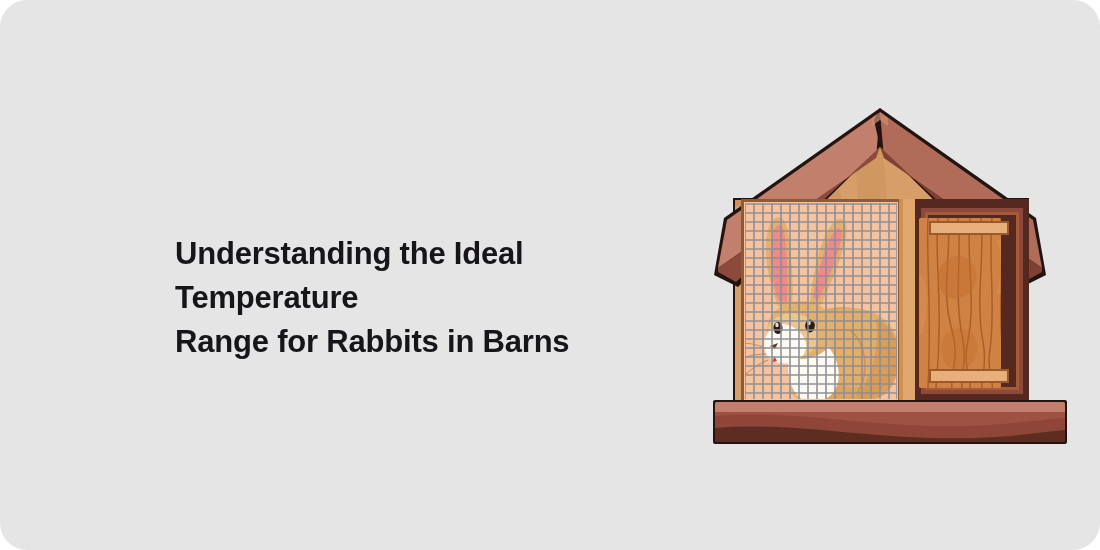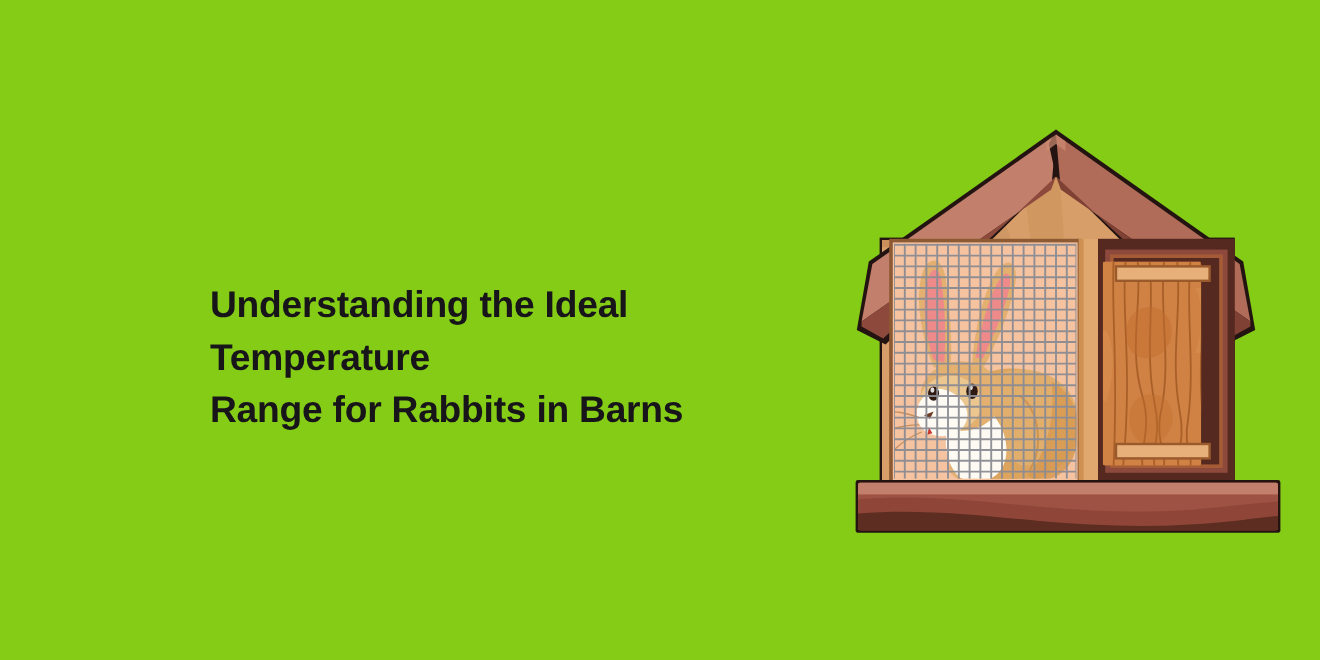--- a/index.html
+++ b/index.html
@@ -42,21 +42,21 @@
   }
   #hutch svg {
     display: block;
     width: 380px;
     height: 360px;
   }
 </style>
 </head>
 <body>
 
-<div id="banner" style="background: #84cc16;">
+<div id="banner" style="background: #e5e5e5; border-radius: 27px;">
 
   <h1 id="headline" style="color: rgb(23, 21, 26);">Understanding the Ideal Temperature
 Range for Rabbits in Barns</h1>
 
   <div id="hutch">
     <svg viewBox="0 0 380 360" xmlns="http://www.w3.org/2000/svg">
       <defs>
         <clipPath id="meshClip">
           <rect x="45" y="113" width="152" height="196"></rect>
         </clipPath>

